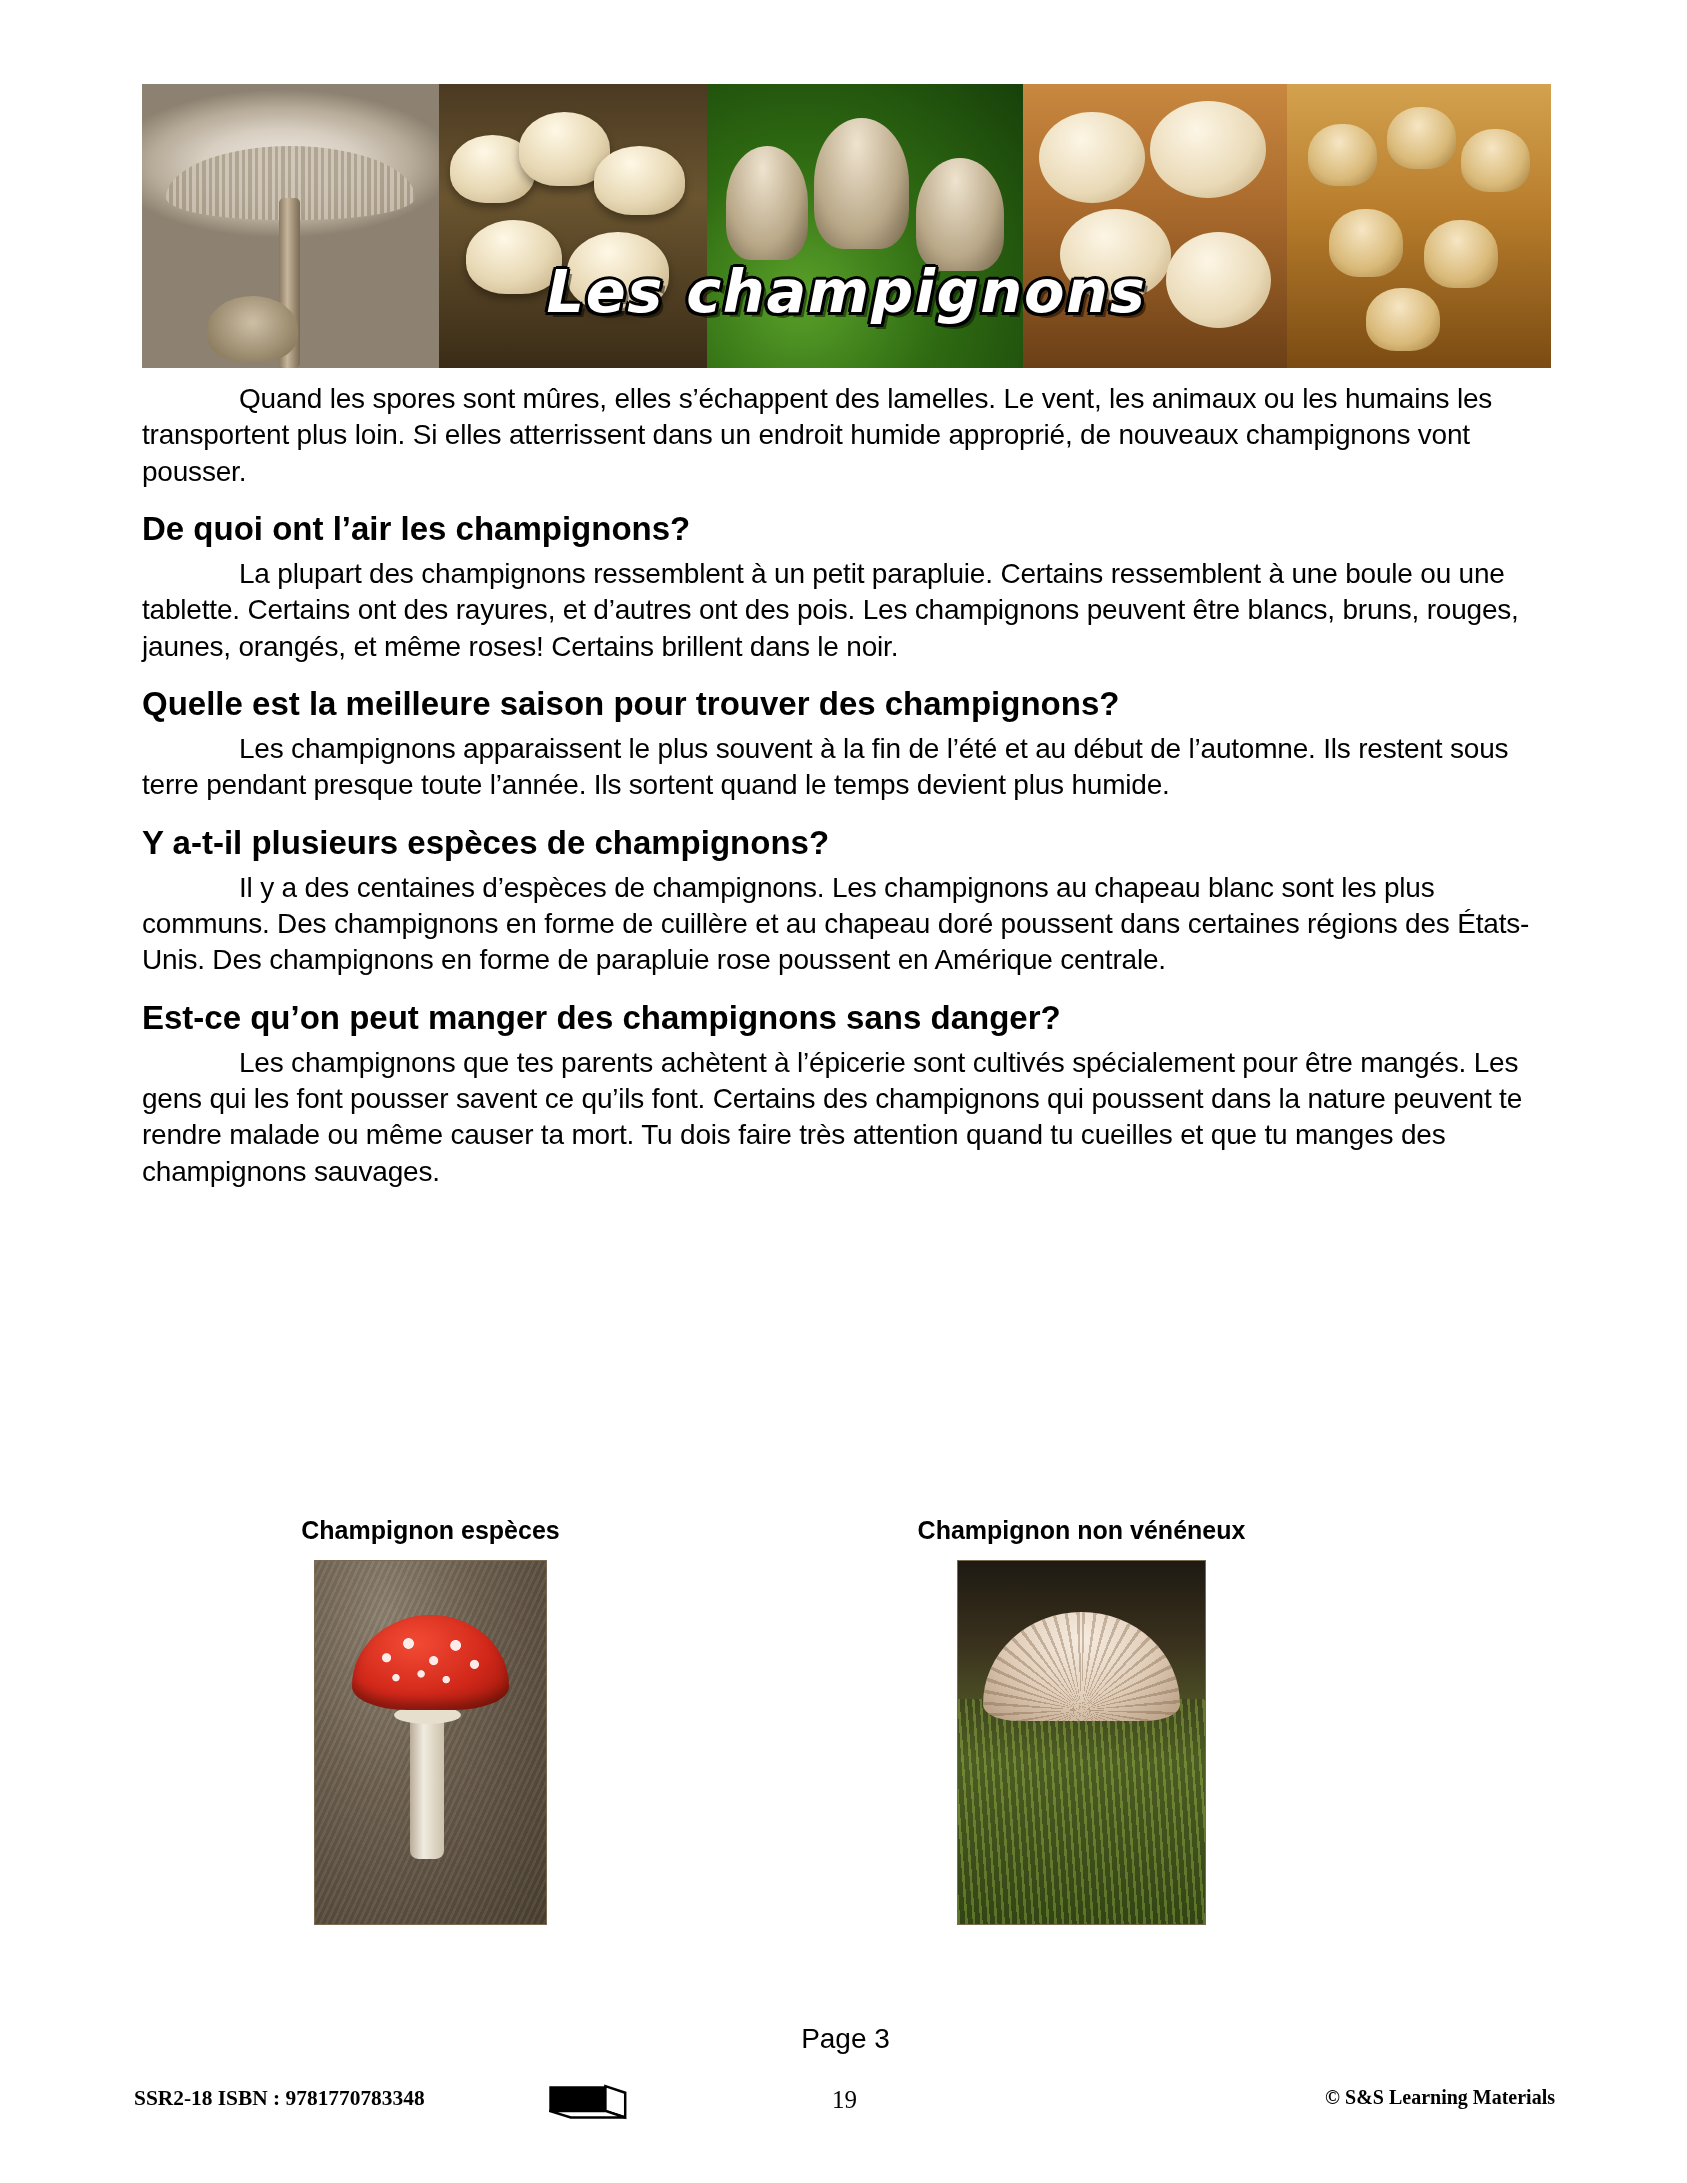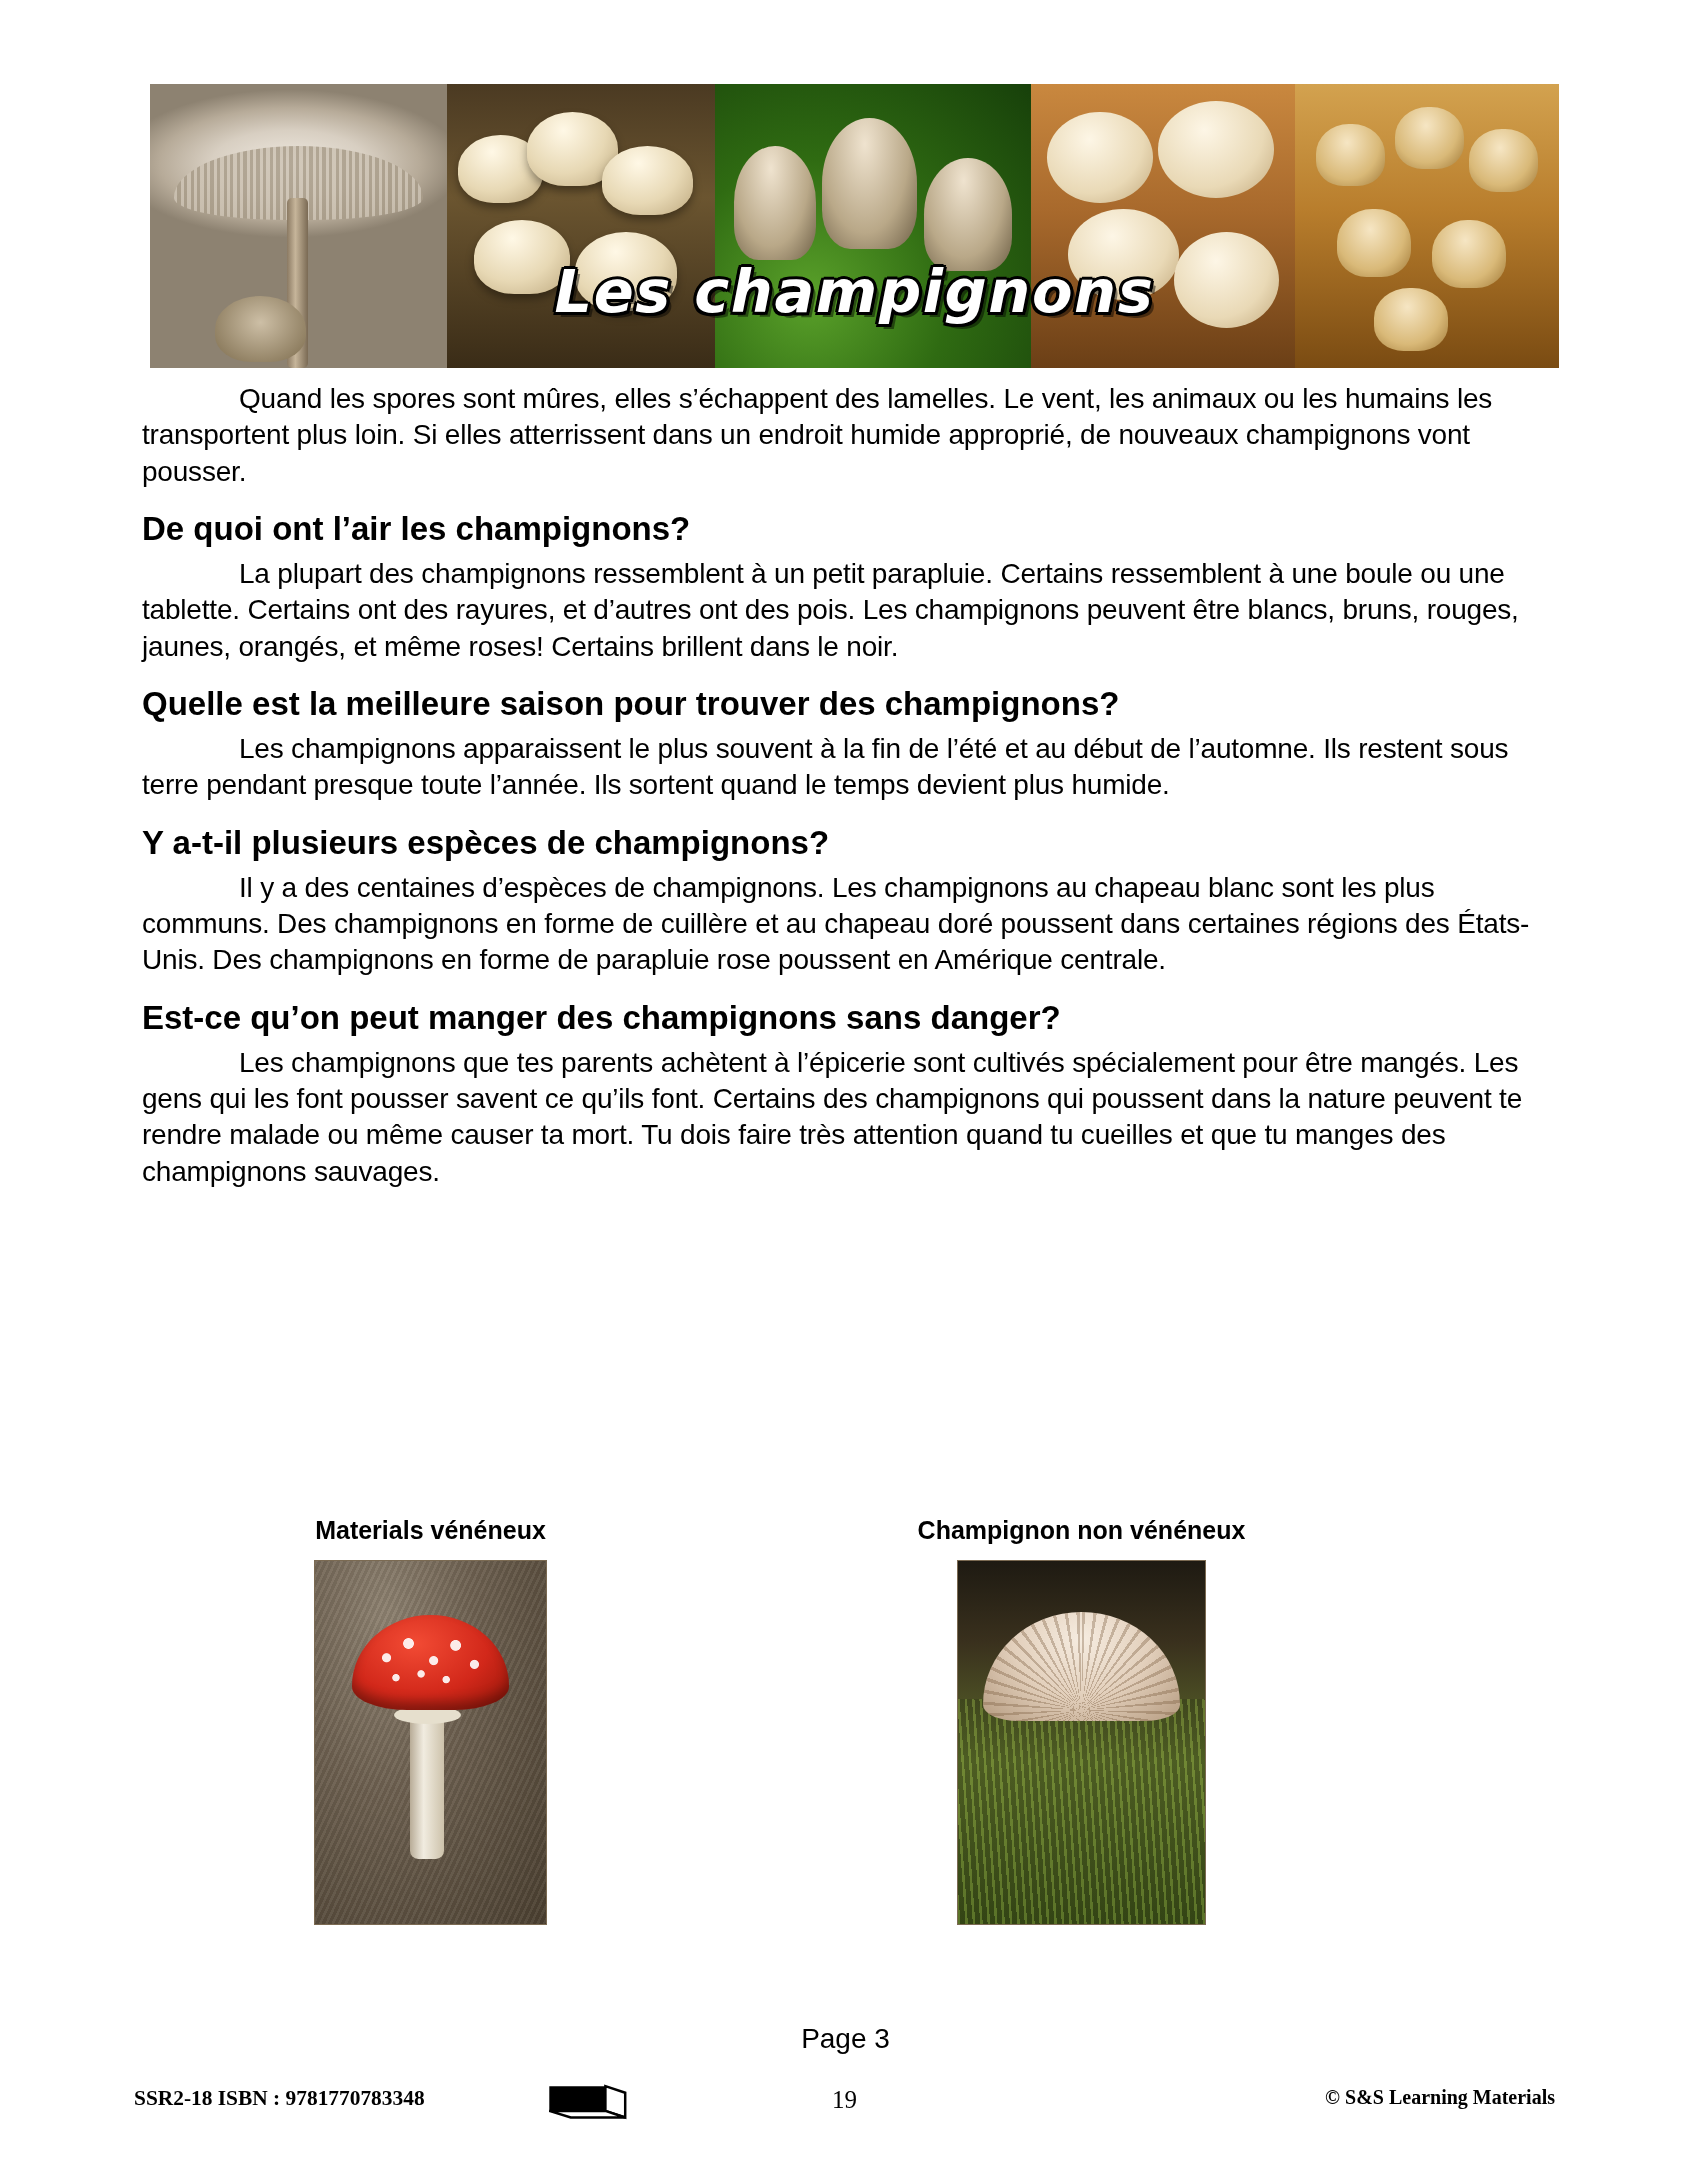--- a/index.html
+++ b/index.html
@@ -18,21 +18,21 @@
   .page {
     position: absolute;
     left: 0; top: 0;
     width: 1687px;
     height: 2183px;
   }
 
   
   .banner {
     position: absolute;
-    left: 150px;
+    left: 142px;
     top: 84px;
     width: 1409px;
     height: 284px;
     display: flex;
     overflow: hidden;
   }
   .banner-cell {
     position: relative;
     height: 100%;
     overflow: hidden;
@@ -362,21 +362,21 @@
 
     <h2 class="heading">Y a-t-il plusieurs espèces de champignons?</h2>
     <p class="para">Il y a des centaines d’espèces de champignons. Les champignons au chapeau blanc sont les plus communs. Des champignons en forme de cuillère et au chapeau doré poussent dans certaines régions des États-Unis. Des champignons en forme de parapluie rose poussent en Amérique centrale.</p>
 
     <h2 class="heading">Est-ce qu’on peut manger des champignons sans danger?</h2>
     <p class="para">Les champignons que tes parents achètent à l’épicerie sont cultivés spécialement pour être mangés. Les gens qui les font pousser savent ce qu’ils font. Certains des champignons qui poussent dans la nature peuvent te rendre malade ou même causer ta mort. Tu dois faire très attention quand tu cueilles et que tu manges des champignons sauvages.</p>
   </div>
 
   <div class="figures">
     <div class="fig fig1">
-      <div class="fig-caption">Materials vénéneux</div>
+      <div class="fig-caption">Champignon espèces</div>
       <div class="photo">
         <div class="amanita-bg"></div>
         <div class="amanita-stem"></div>
         <div class="amanita-ring"></div>
         <div class="amanita-cap"></div>
       </div>
     </div>
     <div class="fig fig2">
       <div class="fig-caption">Champignon non vénéneux</div>
       <div class="photo wide">

